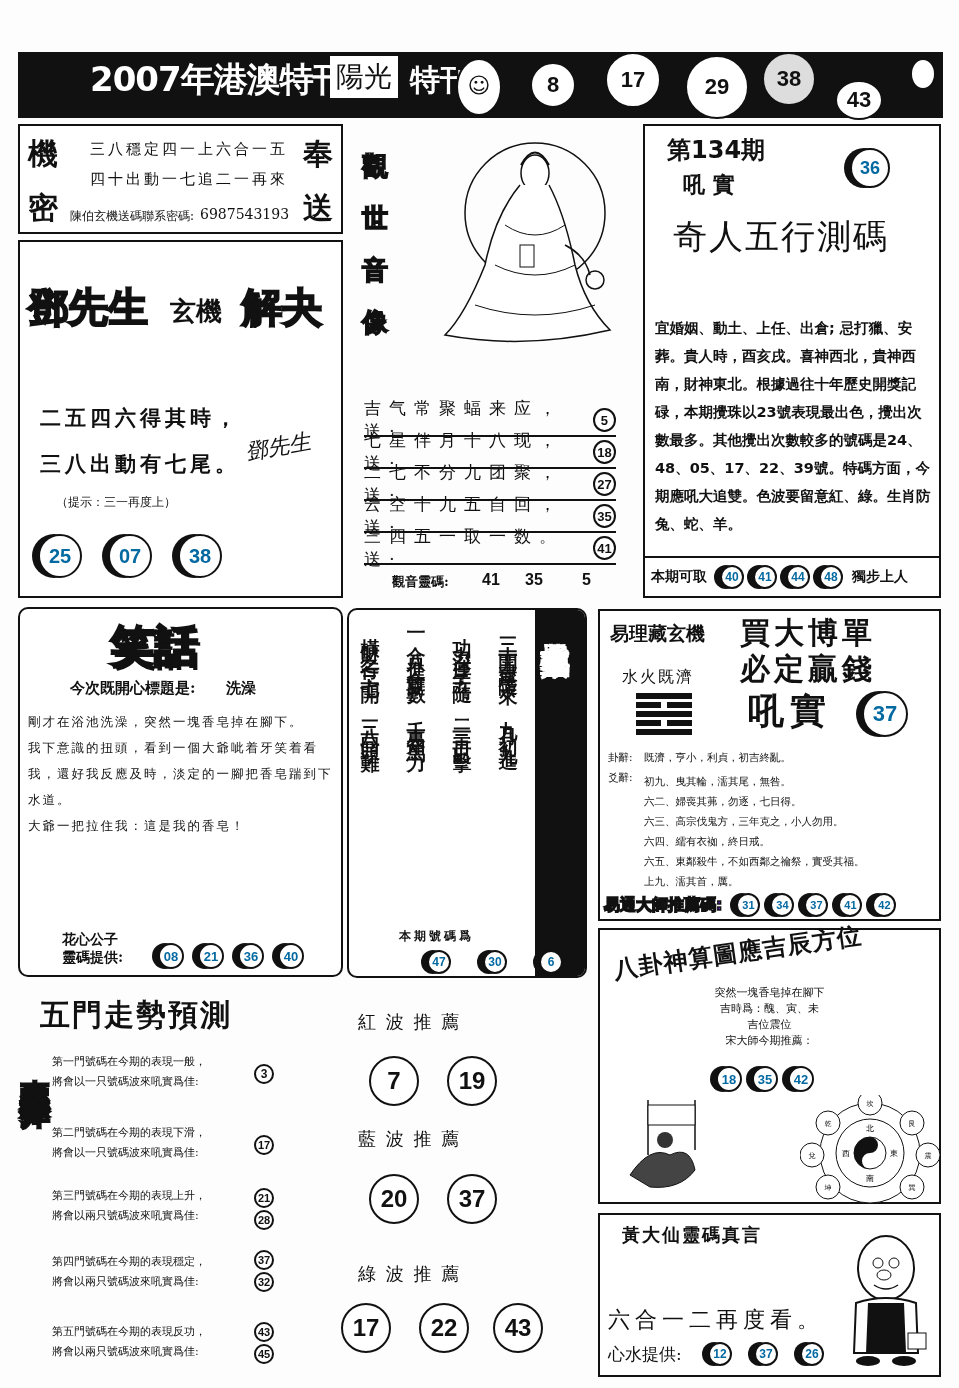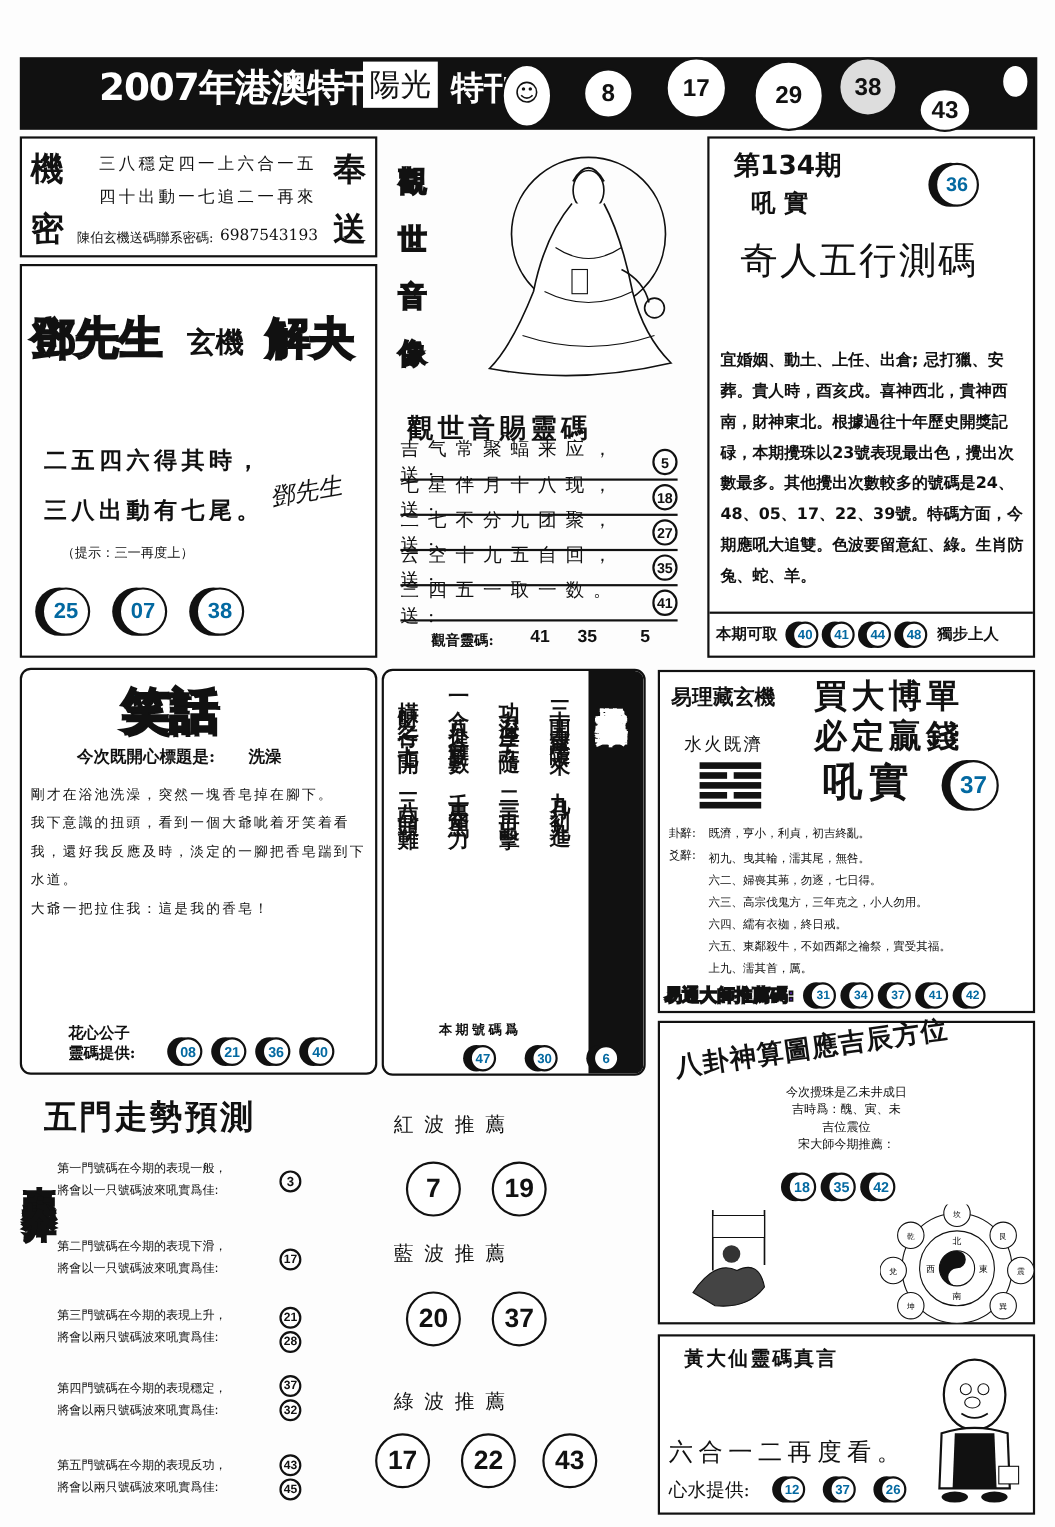--- a/index.html
+++ b/index.html
@@ -91,21 +91,20 @@
     <circle cx="110" cy="78" r="70" fill="none" stroke="#111" stroke-width="1.5"></circle>
     <ellipse cx="110" cy="38" rx="14" ry="18" fill="#fff" stroke="#111" stroke-width="1.5"></ellipse>
     <path d="M96 30 Q110 5 124 30" fill="none" stroke="#111" stroke-width="2"></path>
     <path d="M95 50 Q70 80 60 130 Q40 180 20 200 Q100 215 185 195 Q160 170 150 130 Q140 80 124 50" fill="#fff" stroke="#111" stroke-width="1.5"></path>
     <path d="M80 90 Q110 110 140 90 M70 130 Q110 150 150 130 M50 170 Q110 190 170 170" fill="none" stroke="#111" stroke-width="1"></path>
     <path d="M140 110 Q160 120 165 140" fill="none" stroke="#111" stroke-width="1.5"></path>
     <circle cx="170" cy="145" r="9" fill="none" stroke="#111" stroke-width="1.5"></circle>
     <rect x="95" y="110" width="14" height="22" fill="#fff" stroke="#111"></rect>
   </svg>
 
-  <div class="abs" style="left:20px;top:248px;font-size:24px;font-weight:bold;letter-spacing:4px;">觀世音賜靈碼</div>
 
   <div class="abs" style="left:0;top:280px;width:280px;height:170px;">
     <div class="line-row" style="top:0;">
       <span>吉气常聚蝠来应，送:</span>
       <span class="num circ-num" style="width:24px;height:24px;font-size:13px;">5</span>
     </div>
     <div class="line-row" style="top:32px;">
       <span>七星伴月十八现，送:</span>
       <span class="num circ-num" style="width:24px;height:24px;font-size:13px;">18</span>
     </div>
@@ -211,21 +210,21 @@
     <span class="ball" style="width:24px;height:24px;font-size:11px;margin-left:4px;">34</span>
     <span class="ball" style="width:24px;height:24px;font-size:11px;margin-left:4px;">37</span>
     <span class="ball" style="width:24px;height:24px;font-size:11px;margin-left:4px;">41</span>
     <span class="ball" style="width:24px;height:24px;font-size:11px;margin-left:4px;">42</span>
   </div>
 </div>
 
 <div class="box" style="left:598px;top:928px;width:343px;height:276px;">
   <div class="abs" style="left:14px;top:24px;font-size:24px;font-weight:900;transform:rotate(-8deg);transform-origin:left;letter-spacing:1px;">八卦神算圖應吉辰方位</div>
   <div class="abs serif" style="left:0;width:339px;top:55px;text-align:center;font-size:11px;line-height:16px;">
-    <div>今次攪珠是乙未井成日</div>
+    <div>突然一塊香皂掉在腳下</div>
     <div>吉時爲：醜、寅、未</div>
     <div>吉位震位</div>
     <div>宋大師今期推薦：</div>
   </div>
   <div class="abs" style="left:116px;top:136px;display:flex;gap:10px;">
     <span class="ball" style="width:26px;height:26px;font-size:13px;">18</span>
     <span class="ball" style="width:26px;height:26px;font-size:13px;">35</span>
     <span class="ball" style="width:26px;height:26px;font-size:13px;">42</span>
   </div>
 

